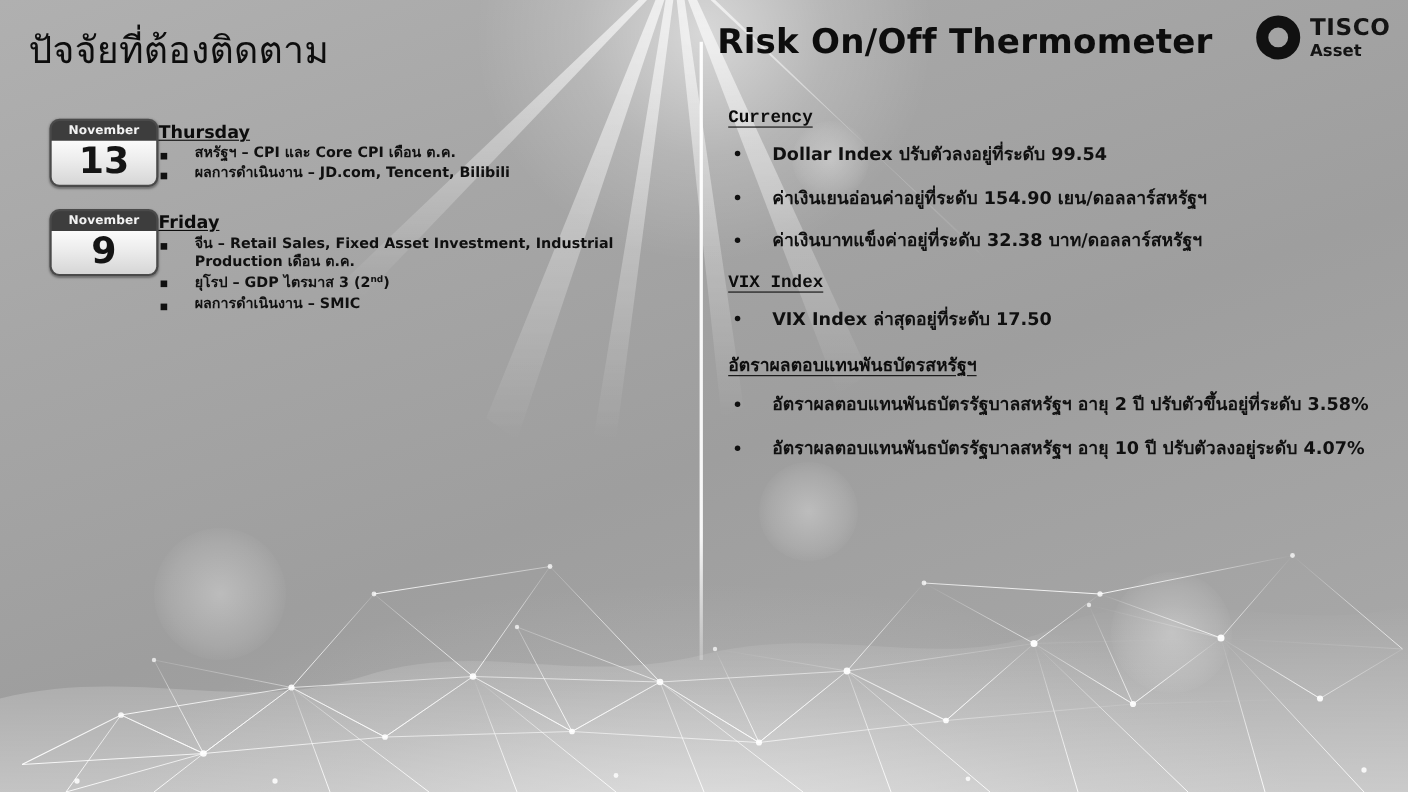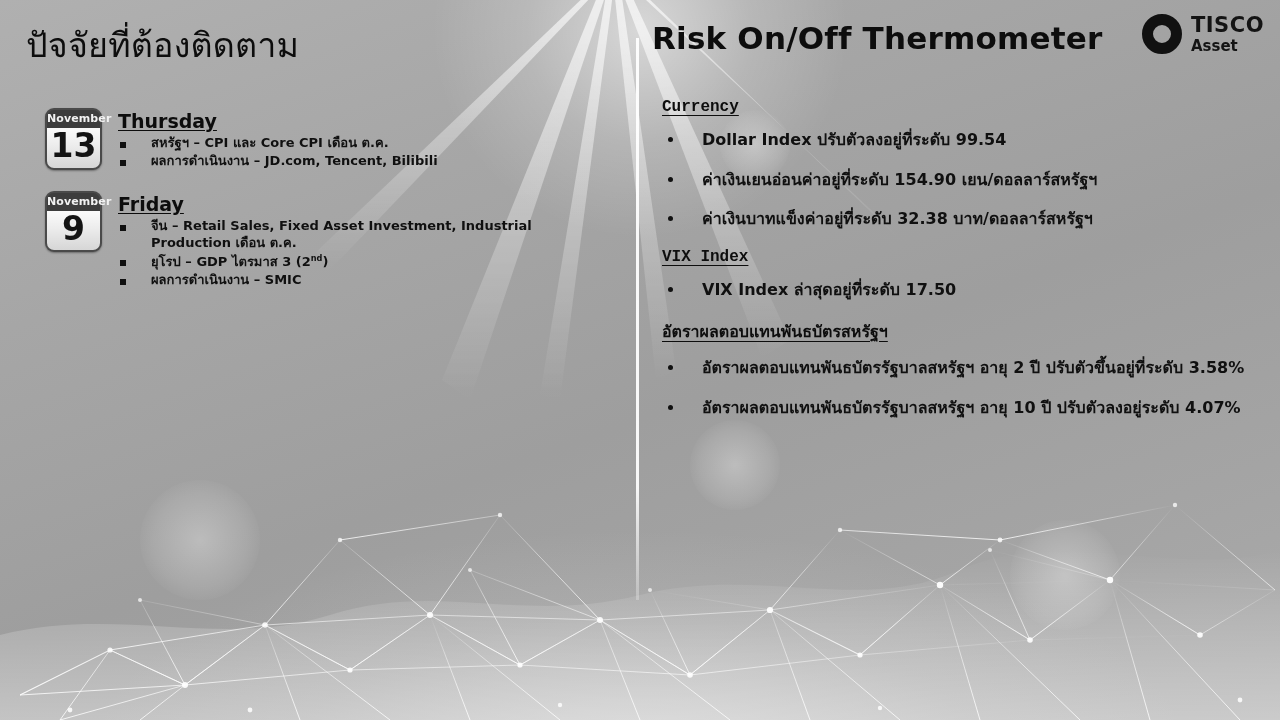--- a/index.html
+++ b/index.html
@@ -107,27 +107,26 @@
 
   
   .left-col {
     position: absolute;
     left: 45px; top: 108px;
     width: 570px;
   }
   .day-block { display: flex; align-items: flex-start; margin-bottom: 20px; }
 
   .calendar {
-    width: 57px;
+    width: 99px;
     flex: none;
     border-radius: 9px;
     background: #4a4a4a;
     padding: 2px;
     box-shadow: 0 1px 2px rgba(0,0,0,0.35);
-    margin-right: 16px;
   }
   .cal-head {
     background: #3d3d3d;
     color: #f2f2f2;
     font-size: 11px;
     font-weight: 700;
     text-align: center;
     padding: 2px 0 3px;
     border-radius: 7px 7px 0 0;
     letter-spacing: 0.1px;
@@ -138,21 +137,21 @@
     font-size: 33px;
     font-weight: 700;
     text-align: center;
     padding: 1px 0 4px;
     border-radius: 0 0 7px 7px;
     line-height: 1.05;
   }
 
   .day-content { padding-top: 2px; }
   .day-label {
-    font-size: 19px;
+    font-size: 16px;
     font-weight: 700;
     color: #0d0d0d;
     text-decoration: underline;
     text-underline-offset: 2px;
     margin-bottom: 3px;
   }
   .sq-list { list-style: none; }
   .sq-item {
     position: relative;
     padding-left: 33px;

